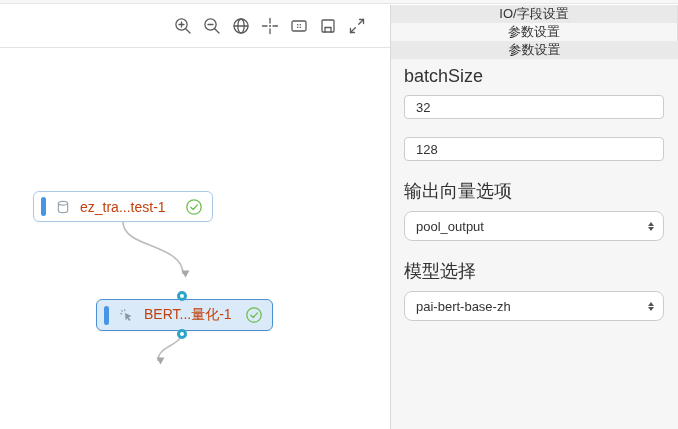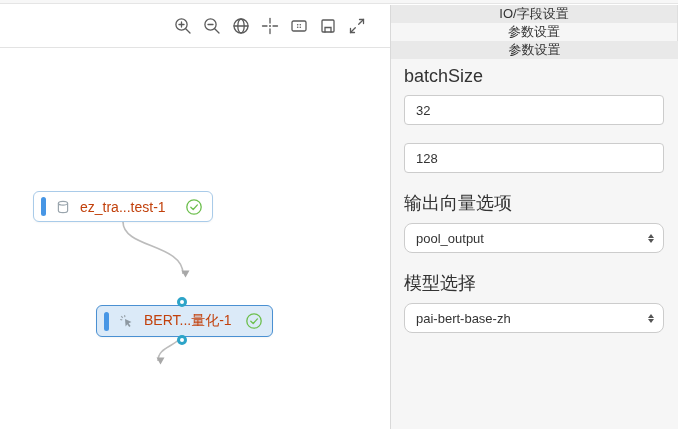--- a/index.html
+++ b/index.html
@@ -45,21 +45,21 @@
     background:#f6f6f6; border-left:1px solid #d9d9d9; }
   .tabbar { display:flex; height:43px; background:#fdba74; border-bottom:1px solid #0f172a;flex-direction:column; }
   .tab { flex:1; display:flex; align-items:center; justify-content:center;
     font-size:13px; color:#333; cursor:pointer; background:#e9e9e9;
     border-right:1px solid #dedede; }
   .tab:last-child { border-right:none; }
   .tab.active { background:#f6f6f6; }
   .panel-body { padding:18px 14px 0 13px; }
   .field { margin-bottom:18px; }
   .field-label { display:block; font-size:18px; color:#333; margin-bottom:8px; }
-  .text-input { width:100%; height:30px; border:1px solid #ccc; border-radius:4px;
+  .text-input { width:100%; height:24px; border:1px solid #ccc; border-radius:4px;
     background:#fff; padding:0 11px; font-size:13px; color:#333;
     font-family:"Liberation Sans","DejaVu Sans",sans-serif; }
   .select-box { width:100%; height:30px; border:1px solid #ccc; border-radius:8px;
     background:#fff; display:flex; align-items:center; padding:0 9px 0 11px;
     font-size:13px; color:#333; cursor:pointer; }
   .select-box .sel-val { flex:1; }
   .stepper { display:flex; flex-direction:column; align-items:center; gap:1px; }
   .stepper .tri-up { width:0; height:0; border-left:3.5px solid transparent;
     border-right:3.5px solid transparent; border-bottom:4.5px solid #555; }
   .stepper .tri-down { width:0; height:0; border-left:3.5px solid transparent;
@@ -150,21 +150,21 @@
         </span>
         <span class="node-label">ez_tra...test-1</span>
         <span class="node-status">
           <svg width="18" height="18" viewBox="0 0 18 18">
             <circle cx="9" cy="9" r="7.2"></circle>
             <path d="M5.8,9.2 L8.2,11.5 L12.4,6.9"></path>
           </svg>
         </span>
       </div>
 
-      <div class="node selected" style="left:96px; top:257px; width:177px;">
+      <div class="node selected" style="left:96px; top:251px; width:177px;">
         <div class="port in"></div>
         <div class="port out"></div>
         <div class="node-bar"></div>
         <span class="node-icon">
           <svg width="17" height="17" viewBox="0 0 17 17">
             <path d="M7,6 L13.5,9 L10.6,10.2 L12.6,13 L11.2,14 L9.3,11.2 L7.6,13.5 Z" fill="#8d98a1" stroke="none"></path>
             <line x1="3.2" y1="3.2" x2="4.8" y2="4.8"></line>
             <line x1="6.5" y1="2.2" x2="6.9" y2="4.2"></line>
             <line x1="2.2" y1="6.5" x2="4.2" y2="6.9"></line>
           </svg>

